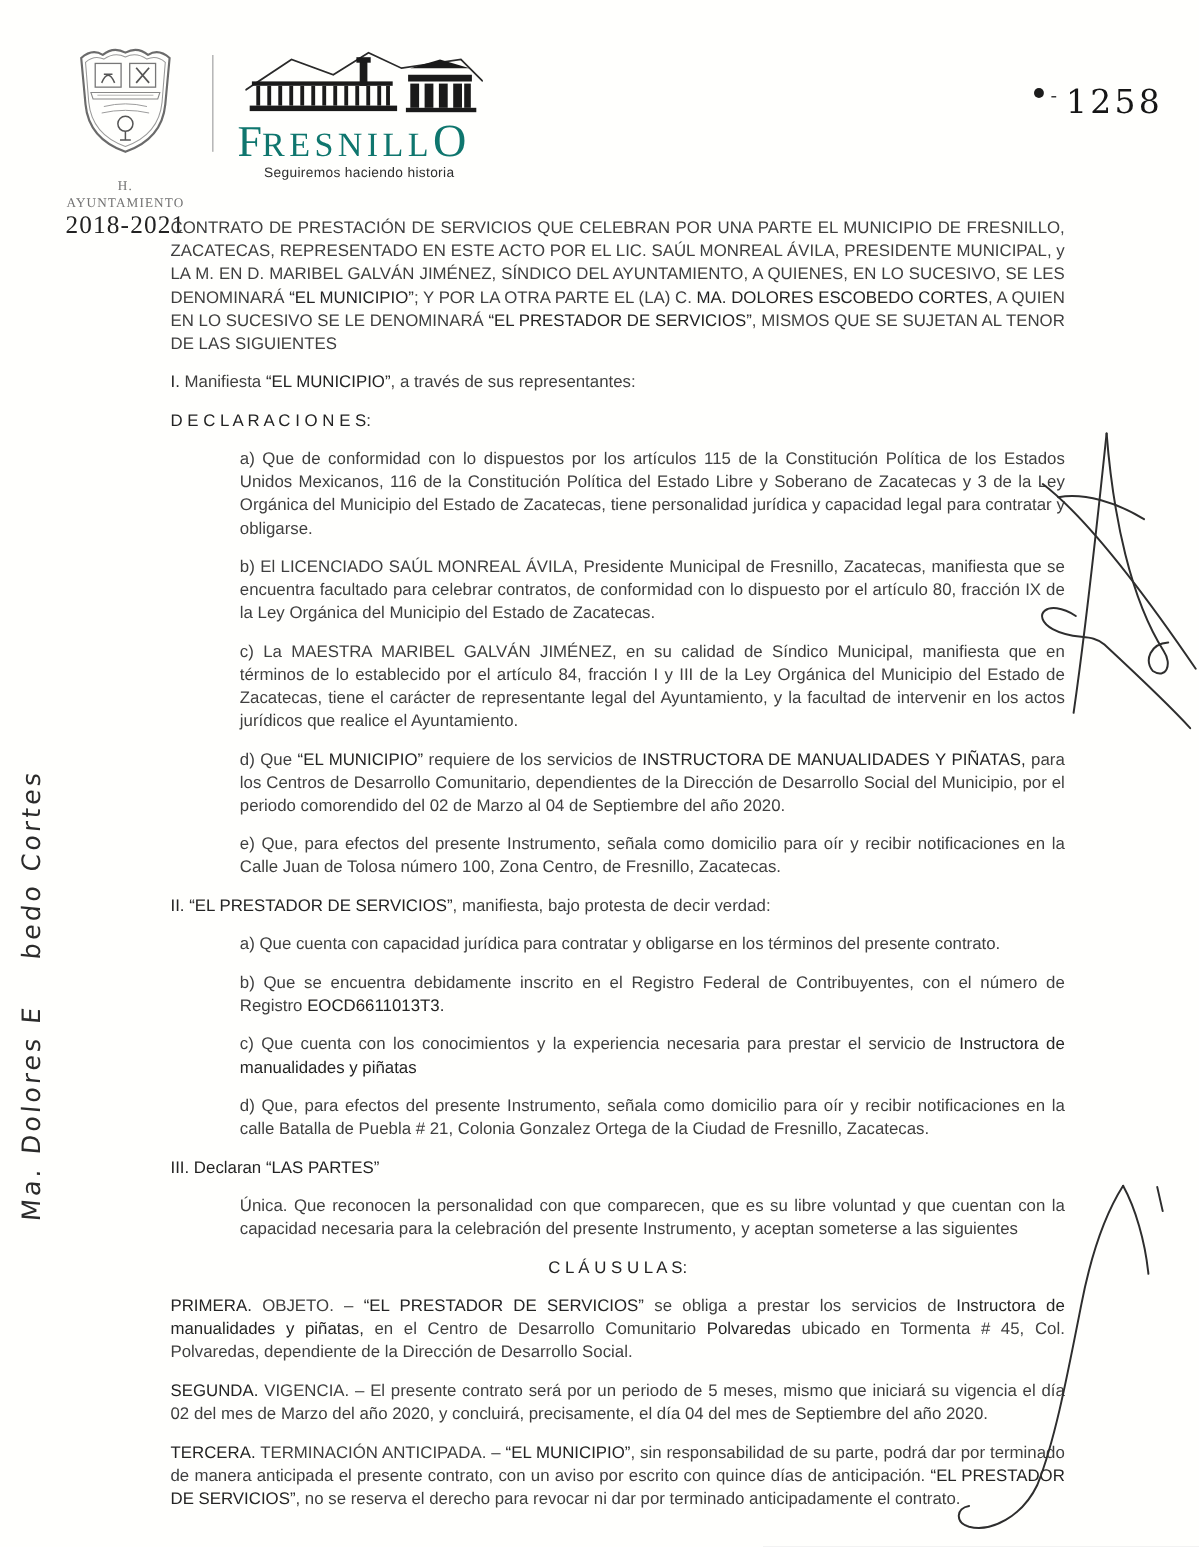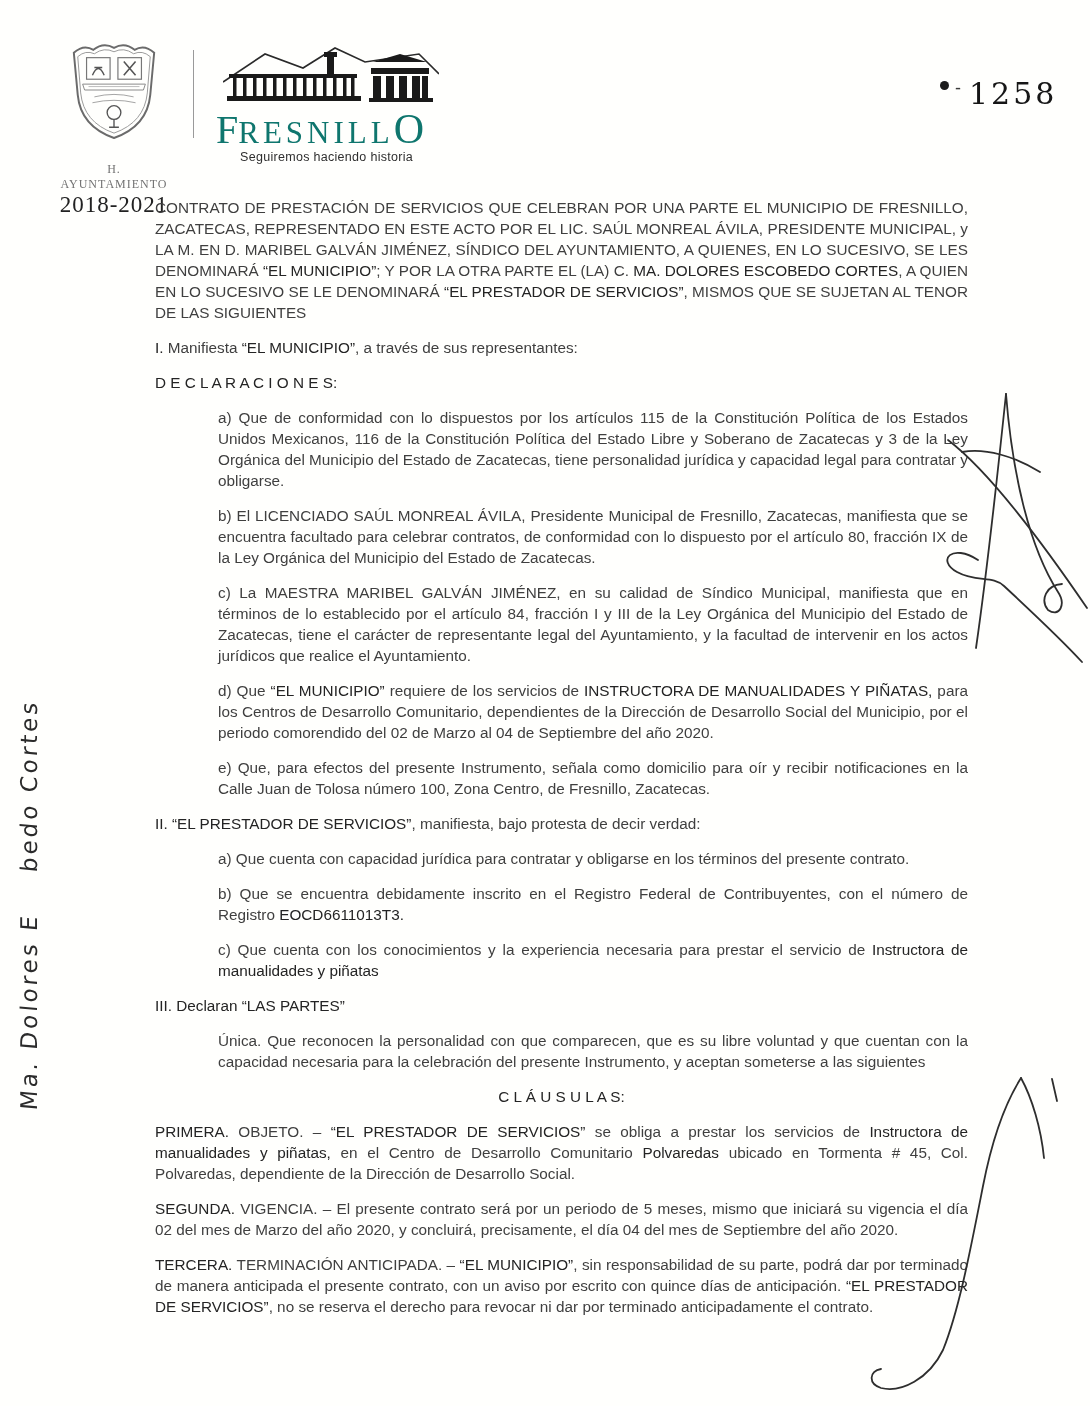--- a/index.html
+++ b/index.html
@@ -118,20 +118,21 @@
     <p><span class="b">D E C L A R A C I O N E S:</span></p>
     <p class="ind"><span>a) Que de conformidad con lo dispuestos por los artículos 115 de la Constitución Política de los Estados Unidos Mexicanos, 116 de la Constitución Política del Estado Libre y Soberano de Zacatecas y 3 de la Ley Orgánica del Municipio del Estado de Zacatecas, tiene personalidad jurídica y capacidad legal para contratar y obligarse.</span></p>
     <p class="ind"><span>b) El LICENCIADO SAÚL MONREAL ÁVILA, Presidente Municipal de Fresnillo, Zacatecas, manifiesta que se encuentra facultado para celebrar contratos, de conformidad con lo dispuesto por el artículo 80, fracción IX de la Ley Orgánica del Municipio del Estado de Zacatecas.</span></p>
     <p class="ind"><span>c) La MAESTRA MARIBEL GALVÁN JIMÉNEZ, en su calidad de Síndico Municipal, manifiesta que en términos de lo establecido por el artículo 84, fracción I y III de la Ley Orgánica del Municipio del Estado de Zacatecas, tiene el carácter de representante legal del Ayuntamiento, y la facultad de intervenir en los actos jurídicos que realice el Ayuntamiento.</span></p>
     <p class="ind"><span>d) Que </span><span class="b">“EL MUNICIPIO”</span><span> requiere de los servicios de </span><span class="b">INSTRUCTORA DE MANUALIDADES Y PIÑATAS,</span><span> para los Centros de Desarrollo Comunitario, dependientes de la Dirección de Desarrollo Social del Municipio, por el periodo comorendido del 02 de Marzo al 04 de Septiembre del año 2020.</span></p>
     <p class="ind"><span>e) Que, para efectos del presente Instrumento, señala como domicilio para oír y recibir notificaciones en la Calle Juan de Tolosa número 100, Zona Centro, de Fresnillo, Zacatecas.</span></p>
     <p><span class="b">II. “EL PRESTADOR DE SERVICIOS”</span><span>, manifiesta, bajo protesta de decir verdad:</span></p>
     <p class="ind"><span>a) Que cuenta con capacidad jurídica para contratar y obligarse en los términos del presente contrato.</span></p>
     <p class="ind"><span>b) Que se encuentra debidamente inscrito en el Registro Federal de Contribuyentes, con el número de Registro </span><span class="b">EOCD6611013T3.</span></p>
     <p class="ind"><span>c) Que cuenta con los conocimientos y la experiencia necesaria para prestar el servicio de </span><span class="b">Instructora de manualidades y piñatas</span></p>
+    <p class="ind"><span>d) Que, para efectos del presente Instrumento, señala como domicilio para oír y recibir notificaciones en la calle Batalla de Puebla # 21, Colonia Gonzalez Ortega de la Ciudad de Fresnillo, Zacatecas.</span></p>
     <p><span class="b">III. Declaran “LAS PARTES”</span></p>
     <p class="ind"><span>Única. Que reconocen la personalidad con que comparecen, que es su libre voluntad y que cuentan con la capacidad necesaria para la celebración del presente Instrumento, y aceptan someterse a las siguientes</span></p>
     <p class="ctr"><span class="b">C L Á U S U L A S:</span></p>
     <p><span class="b">PRIMERA.</span><span> OBJETO. – </span><span class="b">“EL PRESTADOR DE SERVICIOS”</span><span> se obliga a prestar los servicios de </span><span class="b">Instructora de manualidades y piñatas,</span><span> en el Centro de Desarrollo Comunitario </span><span class="b">Polvaredas</span><span> ubicado en Tormenta # 45, Col. Polvaredas, dependiente de la Dirección de Desarrollo Social.</span></p>
     <p><span class="b">SEGUNDA.</span><span> VIGENCIA. – El presente contrato será por un periodo de 5 meses, mismo que iniciará su vigencia el día 02 del mes de Marzo del año 2020, y concluirá, precisamente, el día 04 del mes de Septiembre del año 2020.</span></p>
     <p><span class="b">TERCERA.</span><span> TERMINACIÓN ANTICIPADA. – </span><span class="b">“EL MUNICIPIO”</span><span>, sin responsabilidad de su parte, podrá dar por terminado de manera anticipada el presente contrato, con un aviso por escrito con quince días de anticipación. </span><span class="b">“EL PRESTADOR DE SERVICIOS”</span><span>, no se reserva el derecho para revocar ni dar por terminado anticipadamente el contrato.</span></p>
   </main>
 
   <div class="margin-note">
     <span>Ma. Dolores E&nbsp;&nbsp;&nbsp;&nbsp;bedo Cortes</span>

